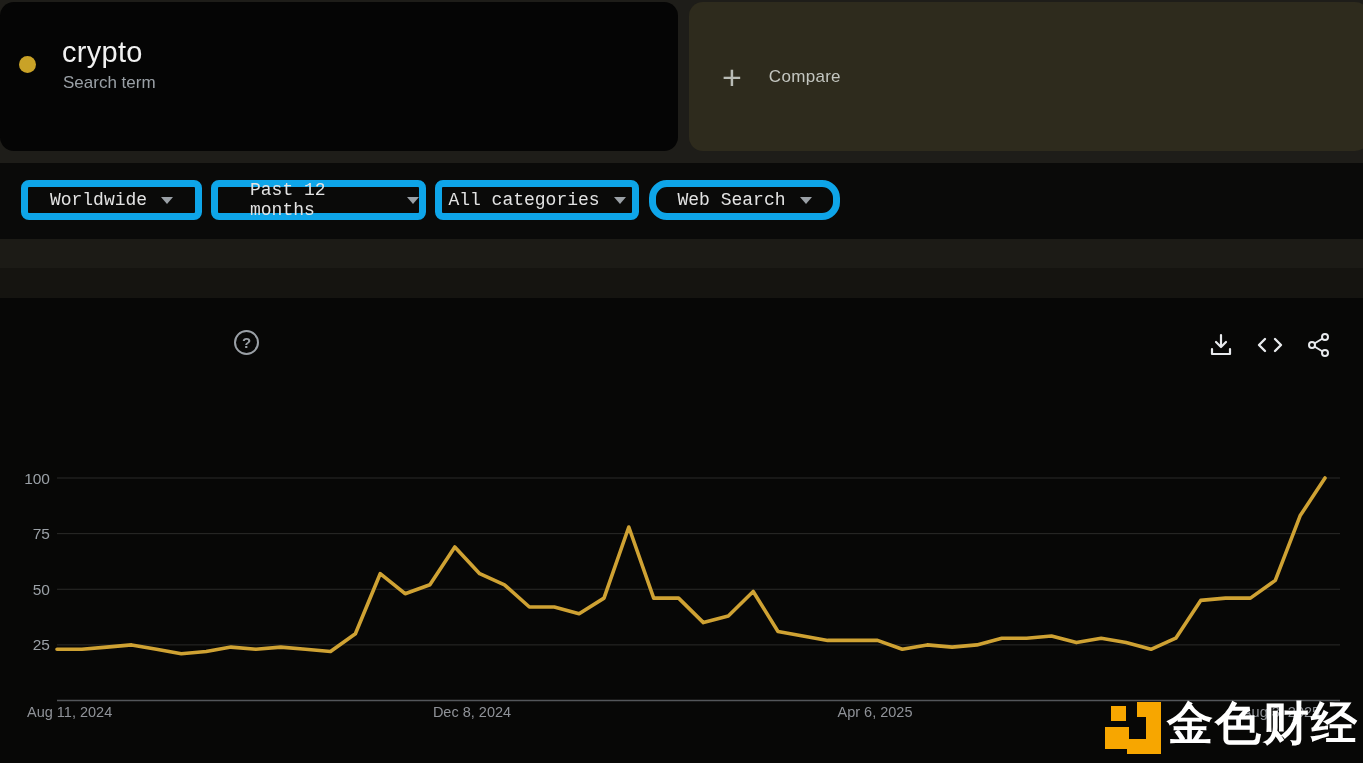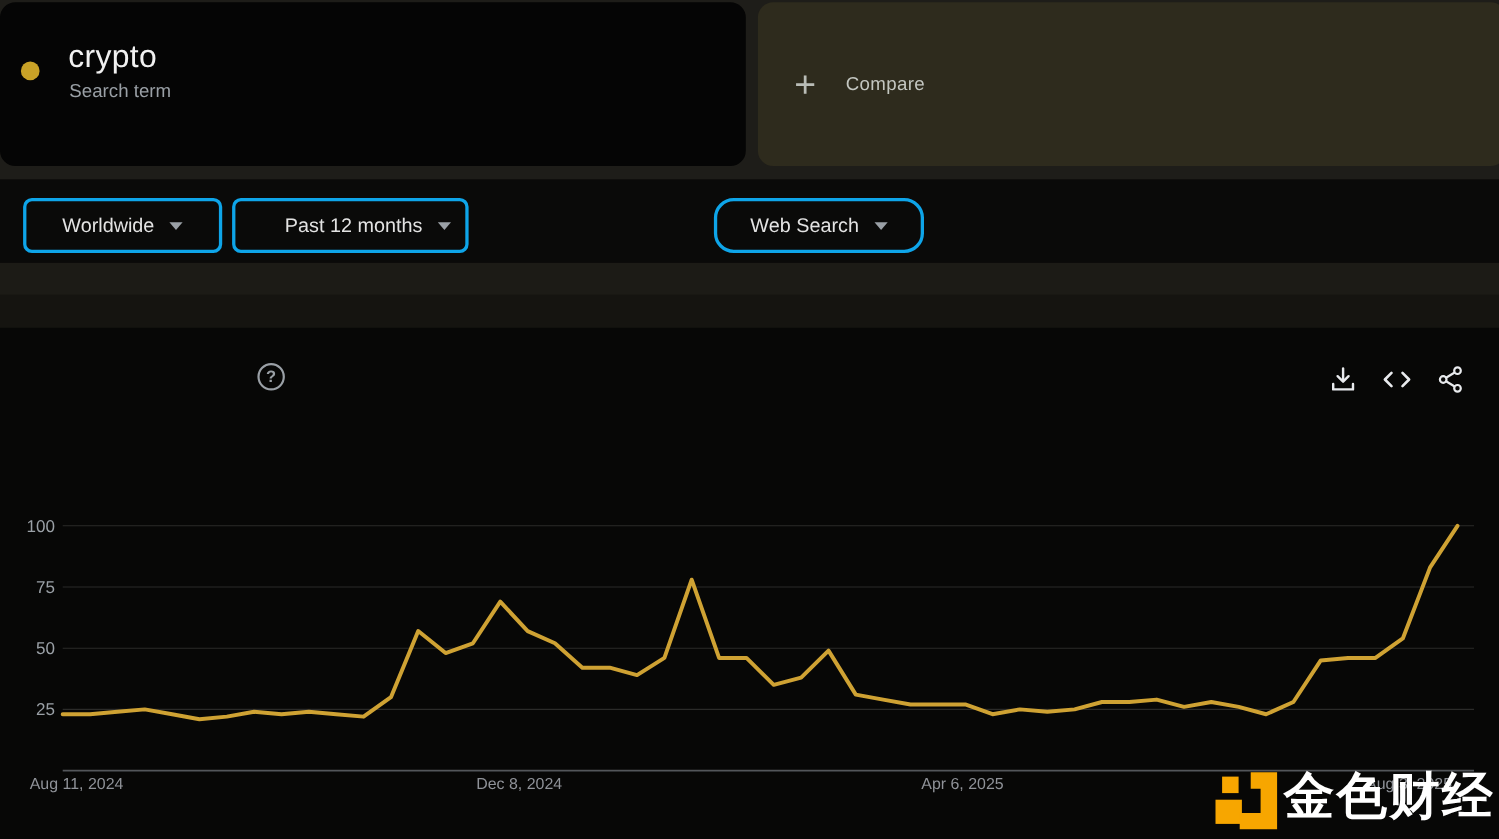--- a/index.html
+++ b/index.html
@@ -12,22 +12,22 @@
   #term-card { left:0; width:678px; background:#050505; }
   #term-dot { position:absolute; left:19px; top:54px; width:17px; height:17px; border-radius:50%; background:#c9a227; }
   #term-title { position:absolute; left:62px; top:34px; font-size:29px; color:#f1f1f1; letter-spacing:.3px;text-align:center; }
   #term-sub { position:absolute; left:63px; top:71px; font-size:17px; color:#9aa0a6; }
   #compare-card { left:689px; width:680px; background:#2e2b1d; display:flex; align-items:center; }
   #compare-plus { margin-left:33px; font-size:34px; font-weight:300; color:#b9bcb6; line-height:1; }
   #compare-label { margin-left:27px; font-size:17px; color:#c3c6c0; letter-spacing:.3px; }
 
   
   #filter-bar { position:absolute; left:0; top:163px; width:1363px; height:76px; background:#0a0a09; }
-  .chip { position:absolute; top:17px; height:50px; border:3px solid #0ea5e9; border-radius:8px;
-          display:flex; align-items:center; justify-content:center; gap:14px; cursor:pointer; background:transparent; }
+  .chip { position:absolute; top:17px; height:40px; border:7px solid #0ea5e9; border-radius:8px;
+          display:flex; align-items:center; justify-content:center; gap:14px; cursor:pointer; background:transparent;font-family:Liberation Mono, monospace; }
   .chip-label { font-size:18px; color:#e3e3e3; }
   .caret { width:0; height:0; border-left:6px solid transparent; border-right:6px solid transparent; border-top:7px solid #9aa0a6; }
   #chip-region { left:21px; width:181px; }
   #chip-time { left:211px; width:215px;padding-left:32px; }
   #chip-category { left:435px; width:204px; }
   #chip-search-type { left:649px; width:191px;border-radius:18px; }
 
   
   #band-a { position:absolute; left:0; top:239px; width:1363px; height:29px; background:#1c1b16; }
   #band-b { position:absolute; left:0; top:268px; width:1363px; height:30px; background:#151410; }
@@ -64,20 +64,24 @@
     <div id="compare-label">Compare</div>
   </div>
 
   <div id="filter-bar">
     <div class="chip" id="chip-region">
       <span class="chip-label">Worldwide</span>
       <span class="caret"></span>
     </div>
     <div class="chip" id="chip-time">
       <span class="chip-label">Past 12 months</span>
+      <span class="caret"></span>
+    </div>
+    <div class="chip" id="chip-category">
+      <span class="chip-label">All categories</span>
       <span class="caret"></span>
     </div>
     <div class="chip" id="chip-search-type">
       <span class="chip-label">Web Search</span>
       <span class="caret"></span>
     </div>
   </div>
 
   <div id="band-a"></div>
   <div id="band-b"></div>

